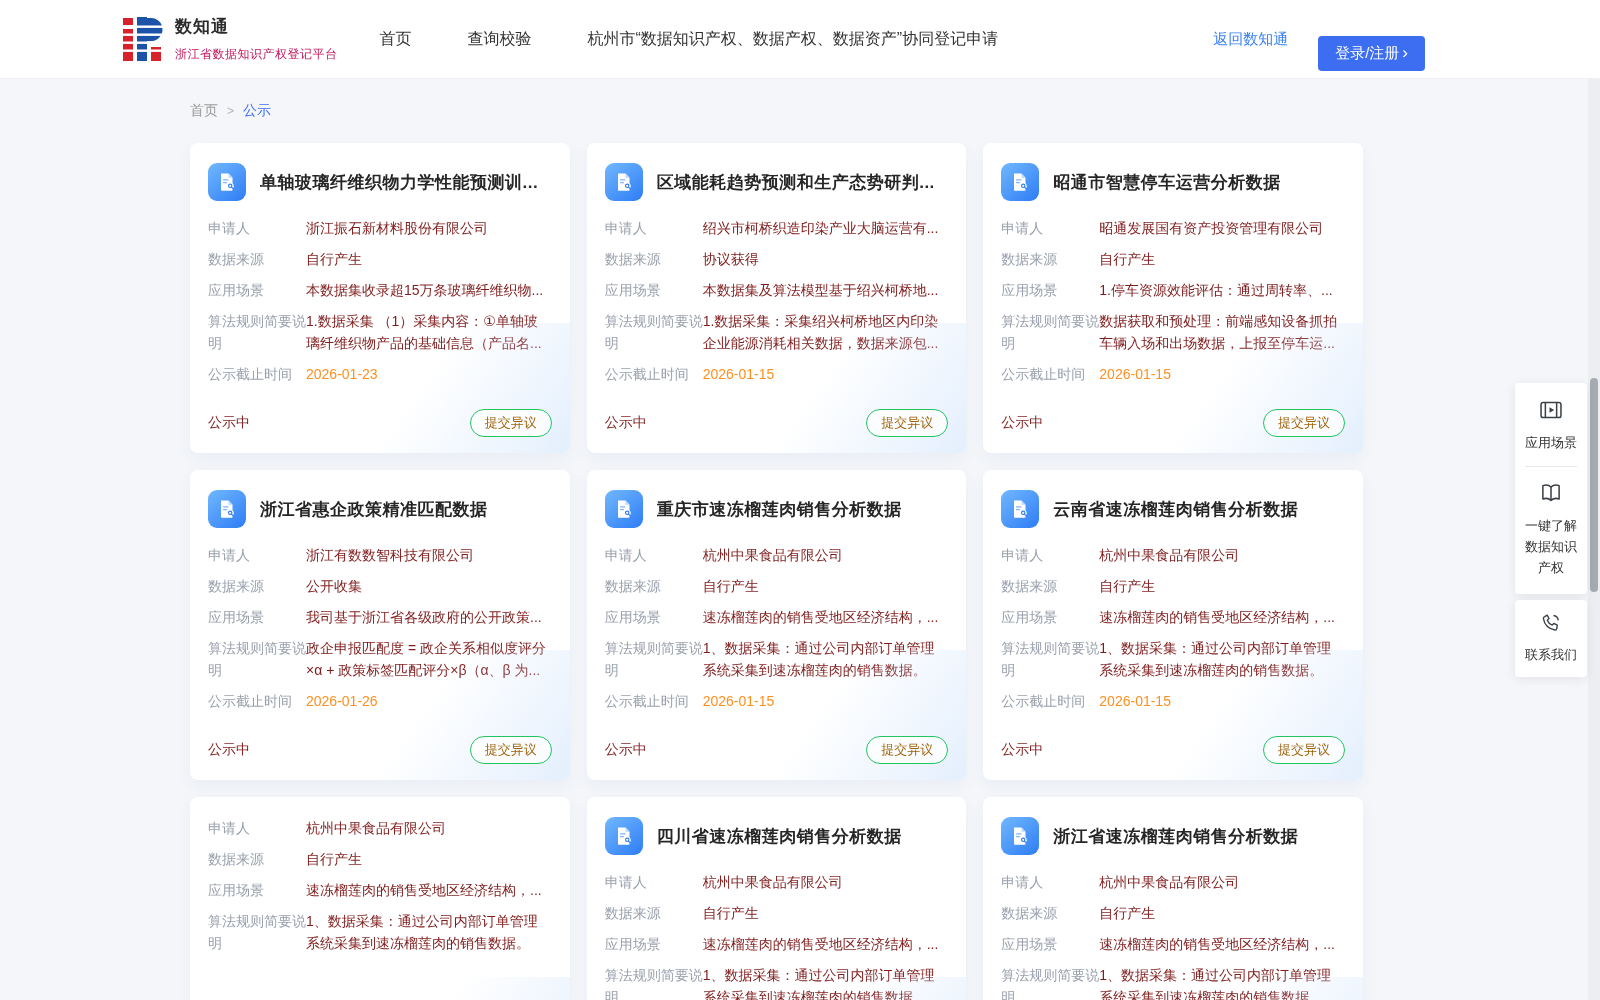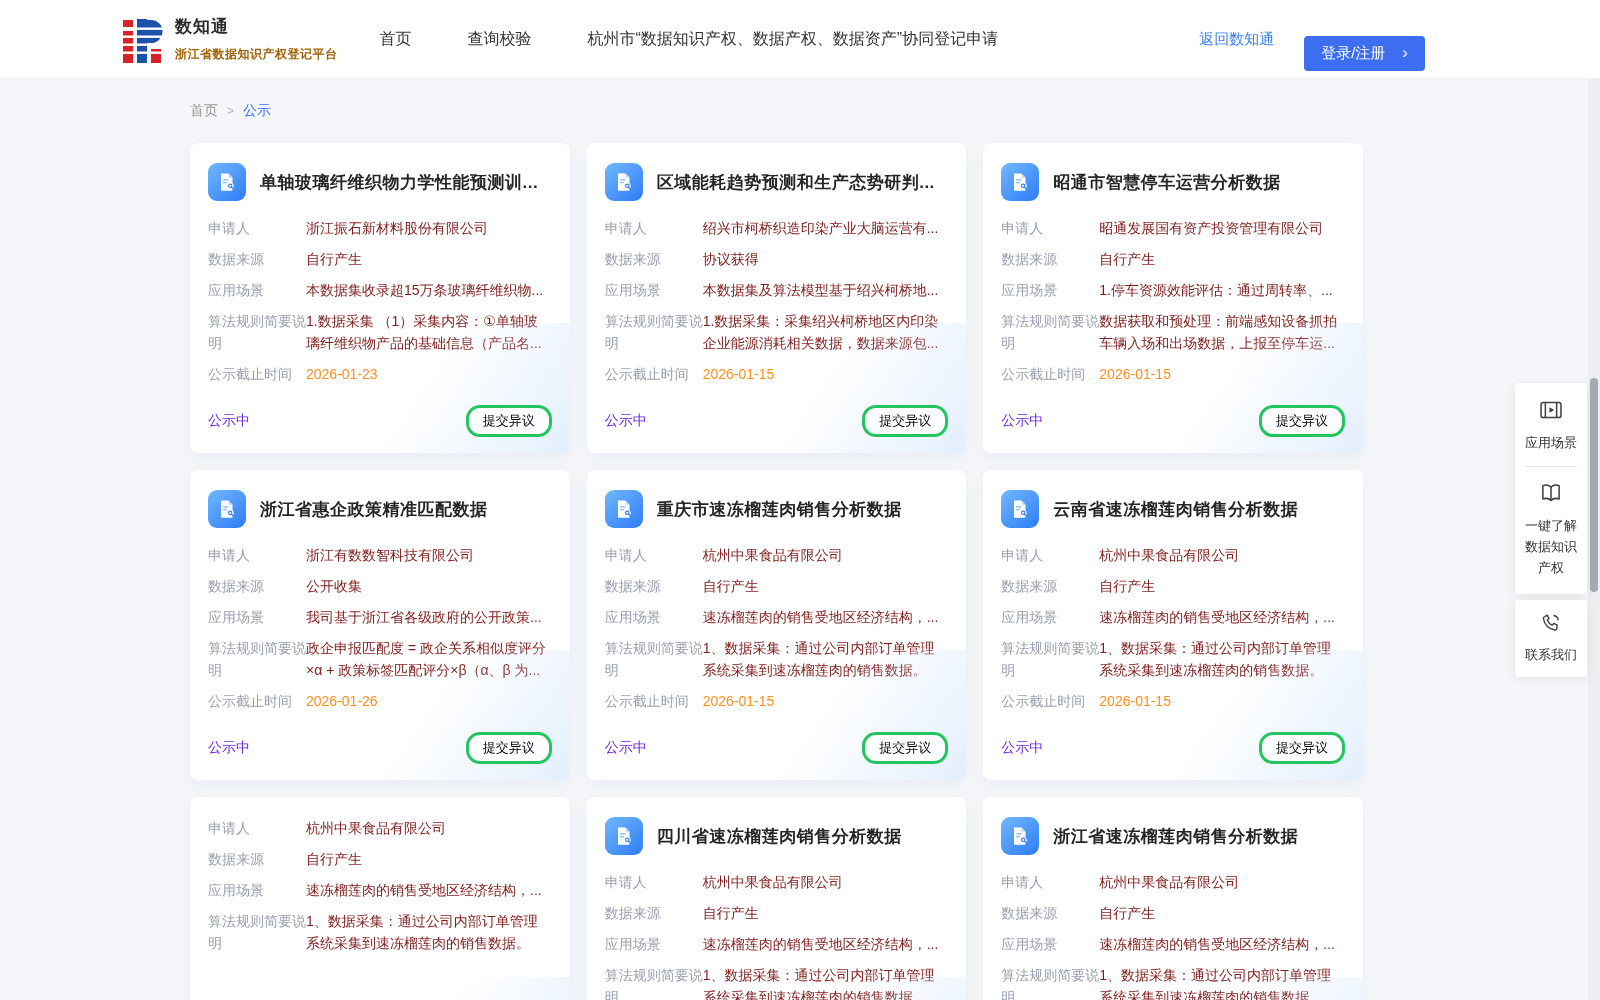--- a/index.html
+++ b/index.html
@@ -7,31 +7,31 @@
   body {
     font-family:"Liberation Sans","DejaVu Sans",sans-serif;
     background:#f4f6f9; color:#333; position:relative;
   }
 
   
   .header {
     height:78px; background:#fff; display:flex; align-items:center;
     padding-left:123px; box-shadow:0 1px 0 #eef0f3; position:relative; z-index:5;
   }
-  .brand { display:flex; align-items:flex-end; }
+  .brand { display:flex; align-items:center; }
   .brand-text { margin-left:10px; }
   .brand-title { font-size:17px; font-weight:700; color:#2b2b2b; letter-spacing:1px; }
-  .brand-subtitle { font-size:12px; color:#a16207; margin-top:8px; letter-spacing:0.5px;font-weight:bold; }
+  .brand-subtitle { font-size:12px; color:#be185d; margin-top:8px; letter-spacing:0.5px; }
   .nav { display:flex; align-items:center; gap:56px; margin-left:42px; font-size:16px; color:#333; }
   .nav-item { cursor:pointer; white-space:nowrap; }
   .header-right { margin-left:auto; display:flex; align-items:center; gap:30px; padding-right:175px; }
   .back-link { font-size:15px; color:#3b82f6; cursor:pointer; white-space:nowrap; }
   .login-btn {
     background:#3D6EF2; color:#fff; border:none; border-radius:4px;
-    font-size:15px; padding:8px 17px; display:flex; align-items:center; gap:17px;
+    font-size:15px; padding:8px 17px; display:flex; align-items:center; gap:3px;
     cursor:pointer; font-family:inherit;margin-top:28px;
   }
   .login-chevron { font-size:17px; line-height:12px; }
 
   
   .breadcrumb {
     margin:24px 0 23px 190px; font-size:14px; color:#999;
     display:flex; align-items:center; gap:9px;
   }
   .breadcrumb .bc-home { cursor:pointer; }
@@ -66,23 +66,23 @@
   }
   .field { display:flex; margin-bottom:9px; font-size:14px; line-height:22px; }
   .field-label { width:98px; flex:none; color:#9aa1ad; }
   .field-value { color:#7f1d1d; flex:1; min-width:0; white-space:nowrap; overflow:hidden; }
   .field-value.wrap { white-space:normal; max-height:44px; overflow:hidden; }
   .field-value.orange { color:#FF8F1F; }
   .card-foot {
     margin-top:auto; display:flex; justify-content:space-between; align-items:center;
     position:relative; z-index:1; padding-bottom:2px;
   }
-  .status { color:#6d28d9; font-size:14px; }
+  .status { color:#7f1d1d; font-size:14px; }
   .objection-btn {
-    border:3px solid #22c55e; color:#000000; background:rgba(255,255,255,0.75);
+    border:1px solid #22c55e; color:#a16207; background:rgba(255,255,255,0.75);
     border-radius:14px; font-size:13px; padding:4px 14px; cursor:pointer; font-family:inherit;
   }
 
   
   .float-panel {
     position:absolute; left:1515px; width:72px; background:#fff; border-radius:4px;
     box-shadow:0 2px 12px rgba(0,0,0,0.08); text-align:center;
     font-size:13px; color:#333; z-index:10;
   }
   .panel-top { top:383px; padding:14px 6px 16px; }

